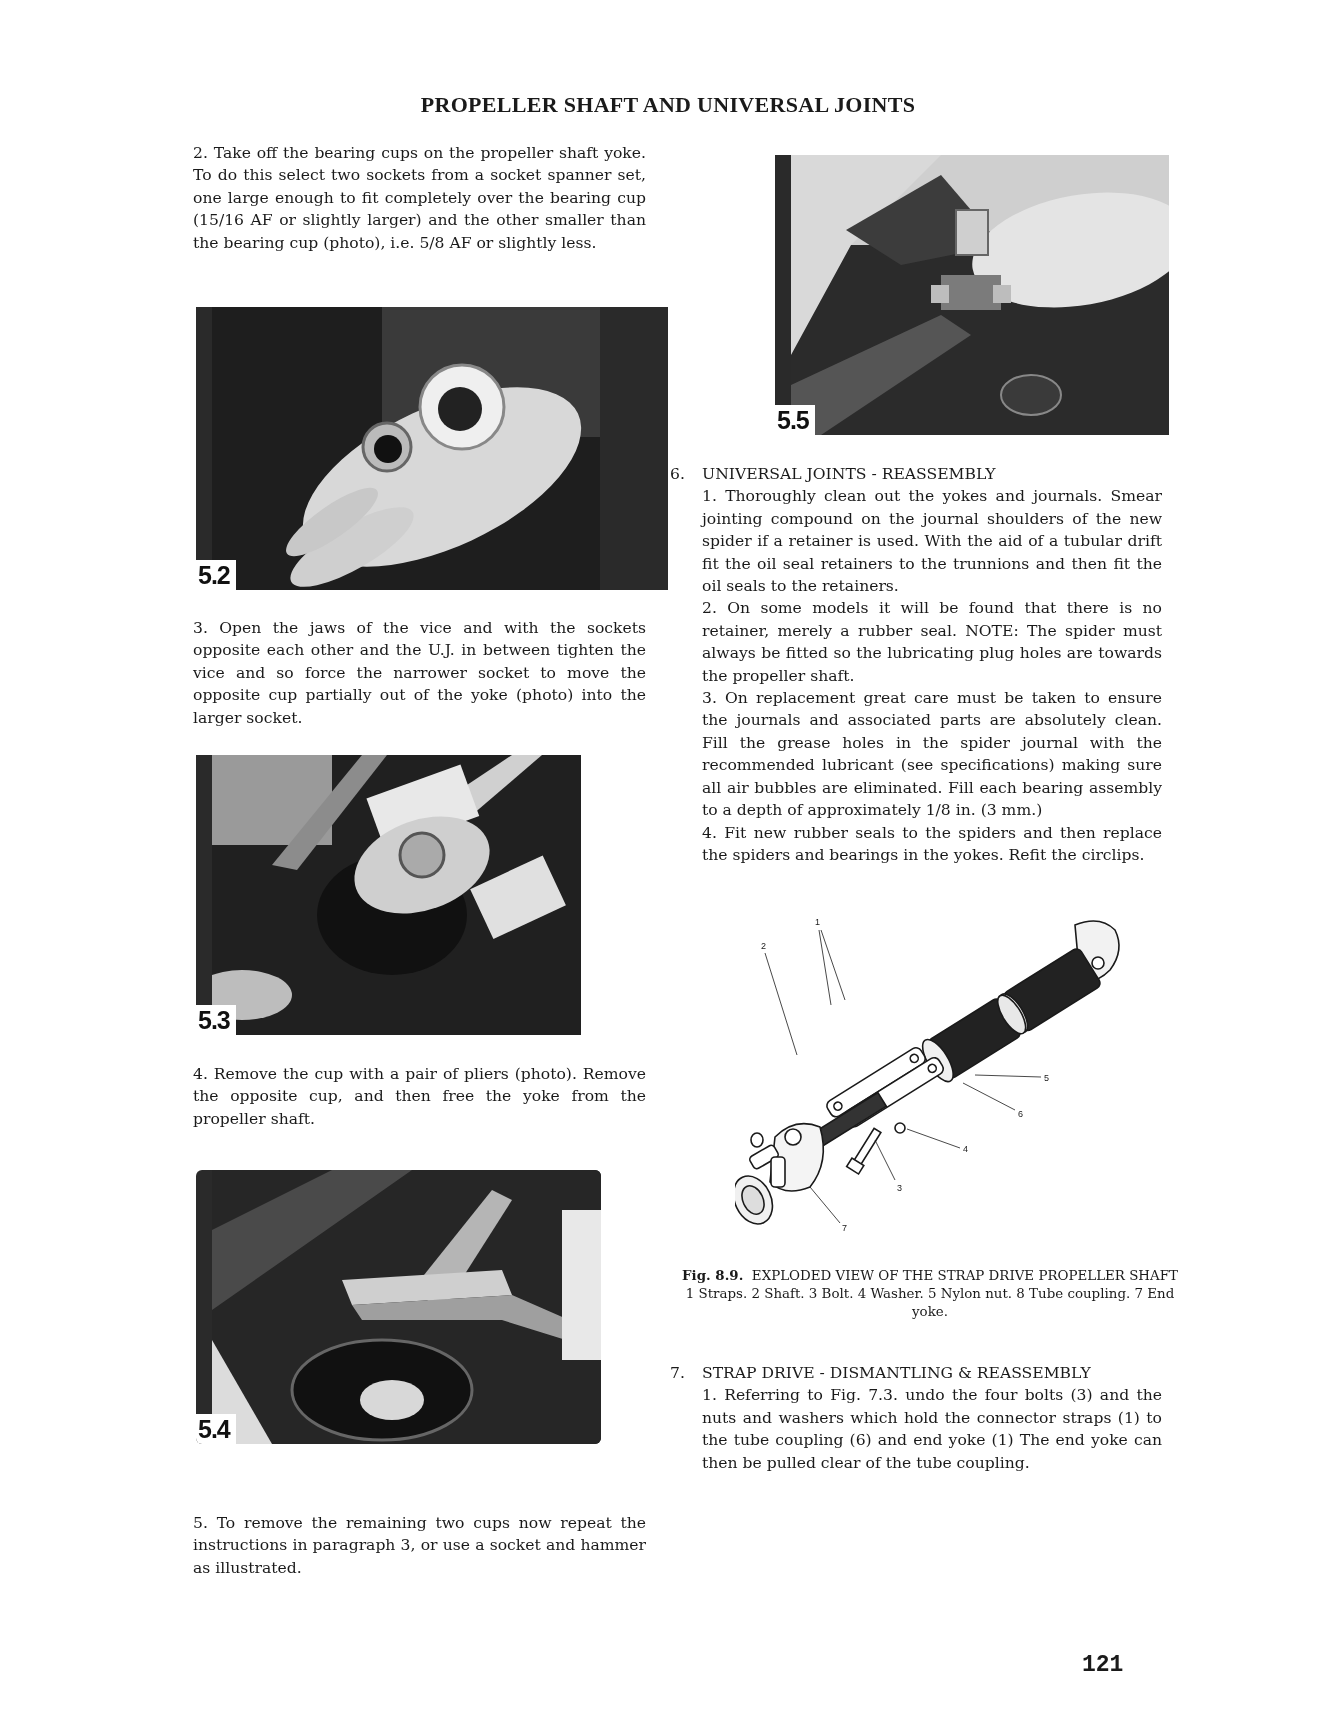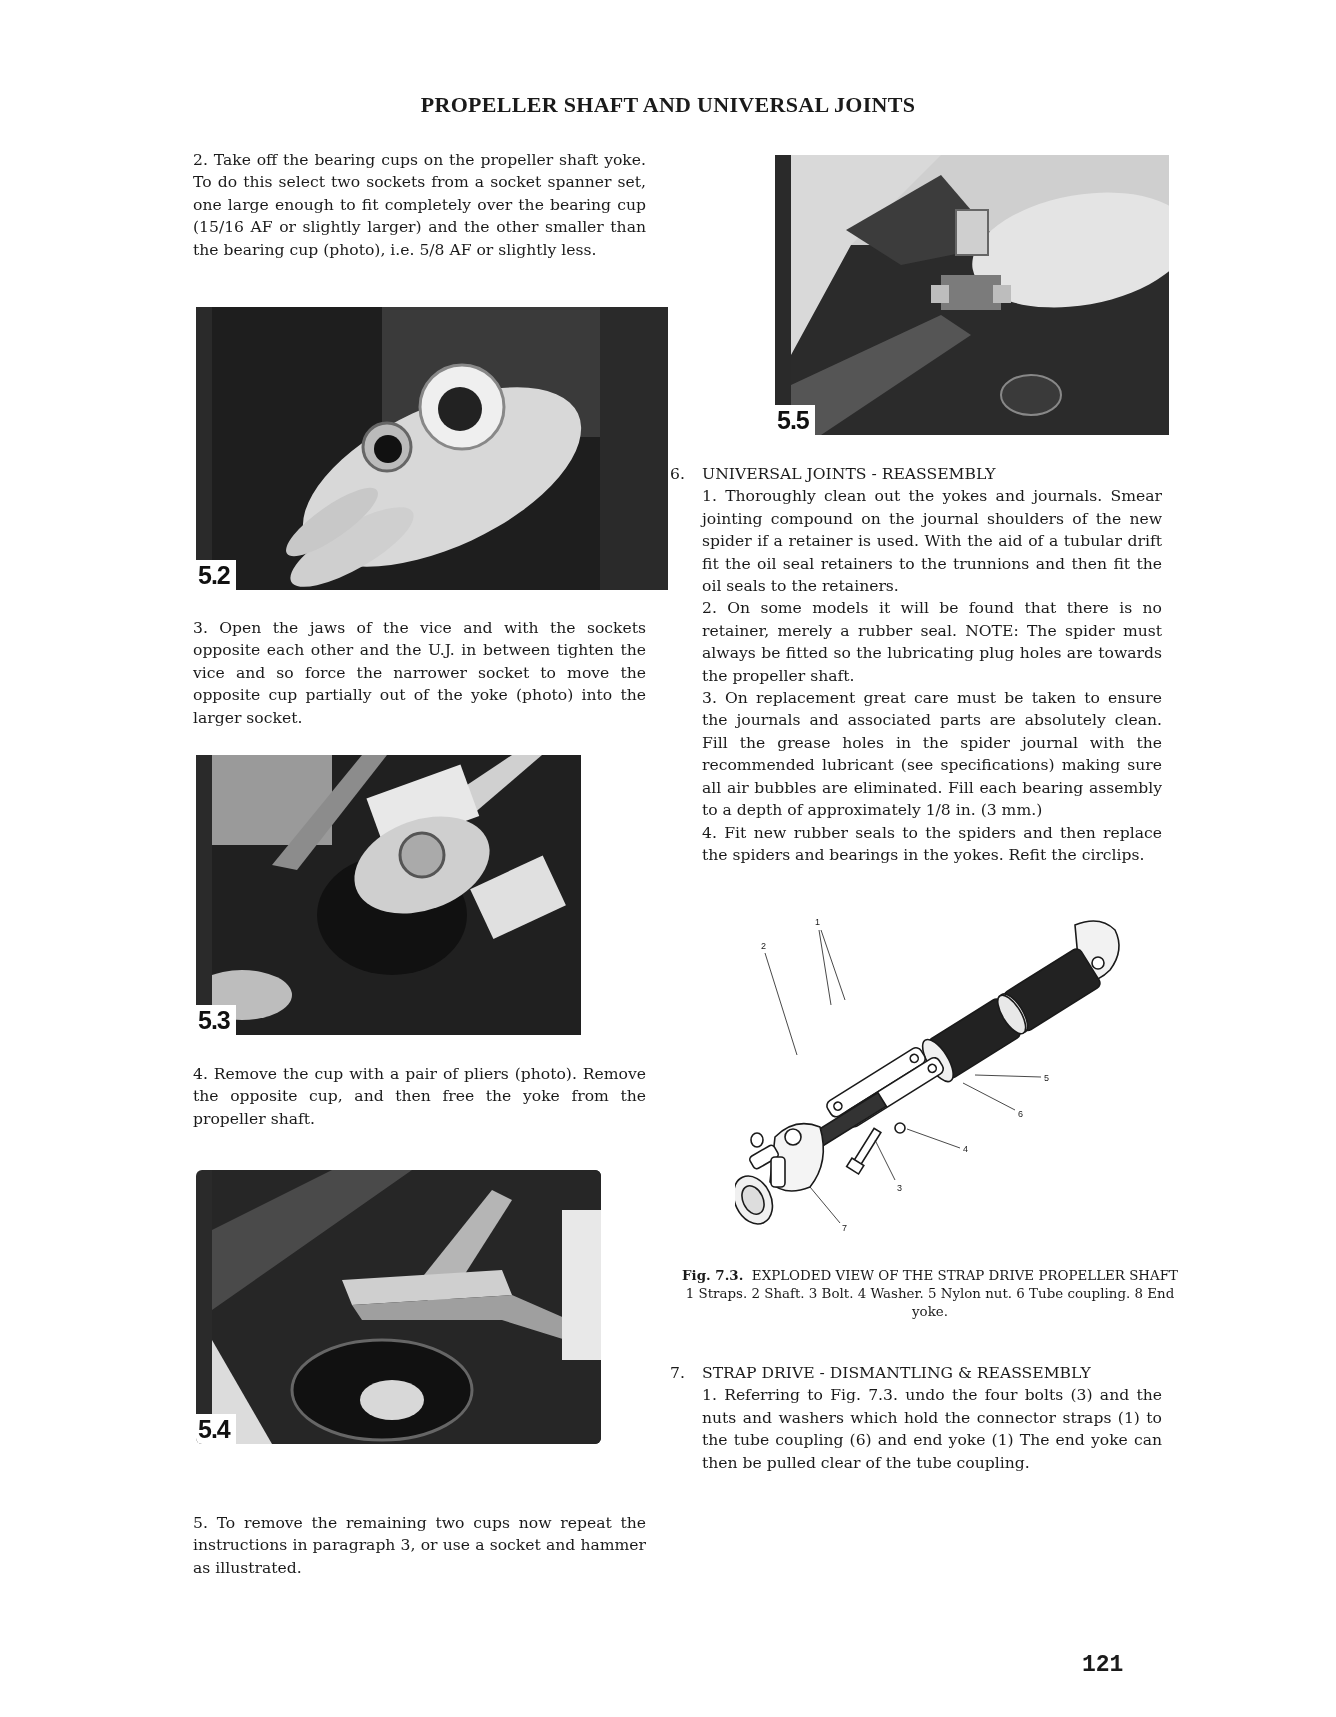--- a/index.html
+++ b/index.html
@@ -20,21 +20,21 @@
   .sec-num { position:absolute; left:-32px; }
   .caption { font-size:13.4px; line-height:18px; text-align:center; font-family:"DejaVu Serif", serif; }
   .caption b { font-weight:bold; }
   .pagenum { left:1082px; top:1652px; font-family:Liberation Mono, monospace; font-weight:bold; font-size:23px; }
 </style>
 </head>
 <body>
 
 <div class="abs title">PROPELLER SHAFT AND UNIVERSAL JOINTS</div>
 
-<div class="abs lcol para" style="top:149px;">
+<div class="abs lcol para" style="top:142px;">
   <p>2.  Take off the bearing cups on the propeller shaft yoke.  To do this select two sockets from a socket spanner set, one large enough to fit completely over the bearing cup (15/16 AF or slightly larger) and the other smaller than the bearing cup (photo), i.e. 5/8 AF or slightly less.</p>
 </div>
 
 <div class="abs photo" style="left:196px; top:307px; width:456px; height:283px;">
   <svg width="388" height="283" viewBox="0 0 388 283">
     <rect width="388" height="283" fill="#1e1e1e"></rect>
     <rect x="170" y="0" width="218" height="130" fill="#3a3a3a"></rect>
     <ellipse cx="230" cy="170" rx="150" ry="70" fill="#d8d8d8" transform="rotate(-25 230 170)"></ellipse>
     <ellipse cx="140" cy="240" rx="70" ry="22" fill="#cfcfcf" transform="rotate(-30 140 240)"></ellipse>
     <ellipse cx="120" cy="215" rx="55" ry="16" fill="#c8c8c8" transform="rotate(-35 120 215)"></ellipse>
@@ -180,22 +180,22 @@
       <text x="162" y="286">3</text>
       <text x="228" y="247">4</text>
       <text x="309" y="176">5</text>
       <text x="283" y="212">6</text>
       <text x="107" y="326">7</text>
     </g>
   </svg>
 </div>
 
 <div class="abs caption" style="left:680px; width:500px; top:1266px;">
-  <div><b>Fig. 7.3.</b>&nbsp;&nbsp;<span>EXPLODED VIEW OF THE STRAP DRIVE PROPELLER SHAFT</span></div>
-  <div>1  Straps.  2  Shaft.  3  Bolt.  4  Washer.  5  Nylon nut.  6  Tube coupling.  8  End yoke.</div>
+  <div><b>Fig. 8.9.</b>&nbsp;&nbsp;<span>EXPLODED VIEW OF THE STRAP DRIVE PROPELLER SHAFT</span></div>
+  <div>1  Straps.  2  Shaft.  3  Bolt.  4  Washer.  5  Nylon nut.  8  Tube coupling.  7  End yoke.</div>
 </div>
 
 <div class="abs rcol" style="top:1362px;">
   <div class="sec-head" style="position:relative;">
     <span class="sec-num">7.</span>
     <span>STRAP DRIVE - DISMANTLING &amp; REASSEMBLY</span>
   </div>
   <div class="para">
     <p>1.  Referring to Fig. 7.3. undo the four bolts (3) and the nuts and washers which hold the connector straps (1) to the tube coupling (6) and end yoke (1)  The end yoke can then be pulled clear of the tube coupling.</p>
   </div>

